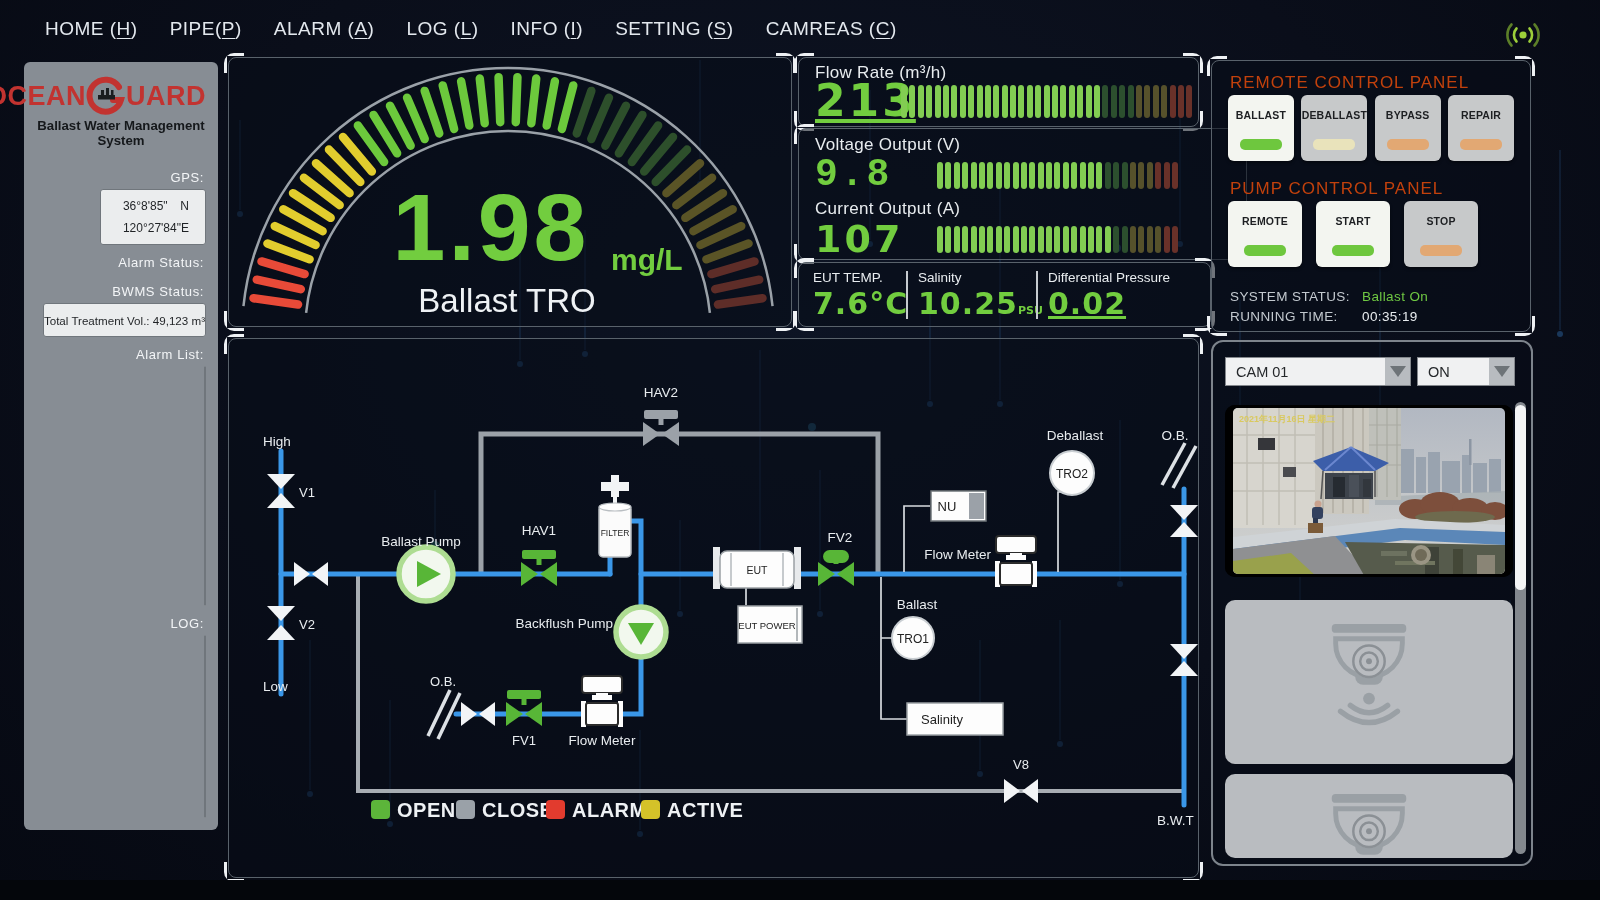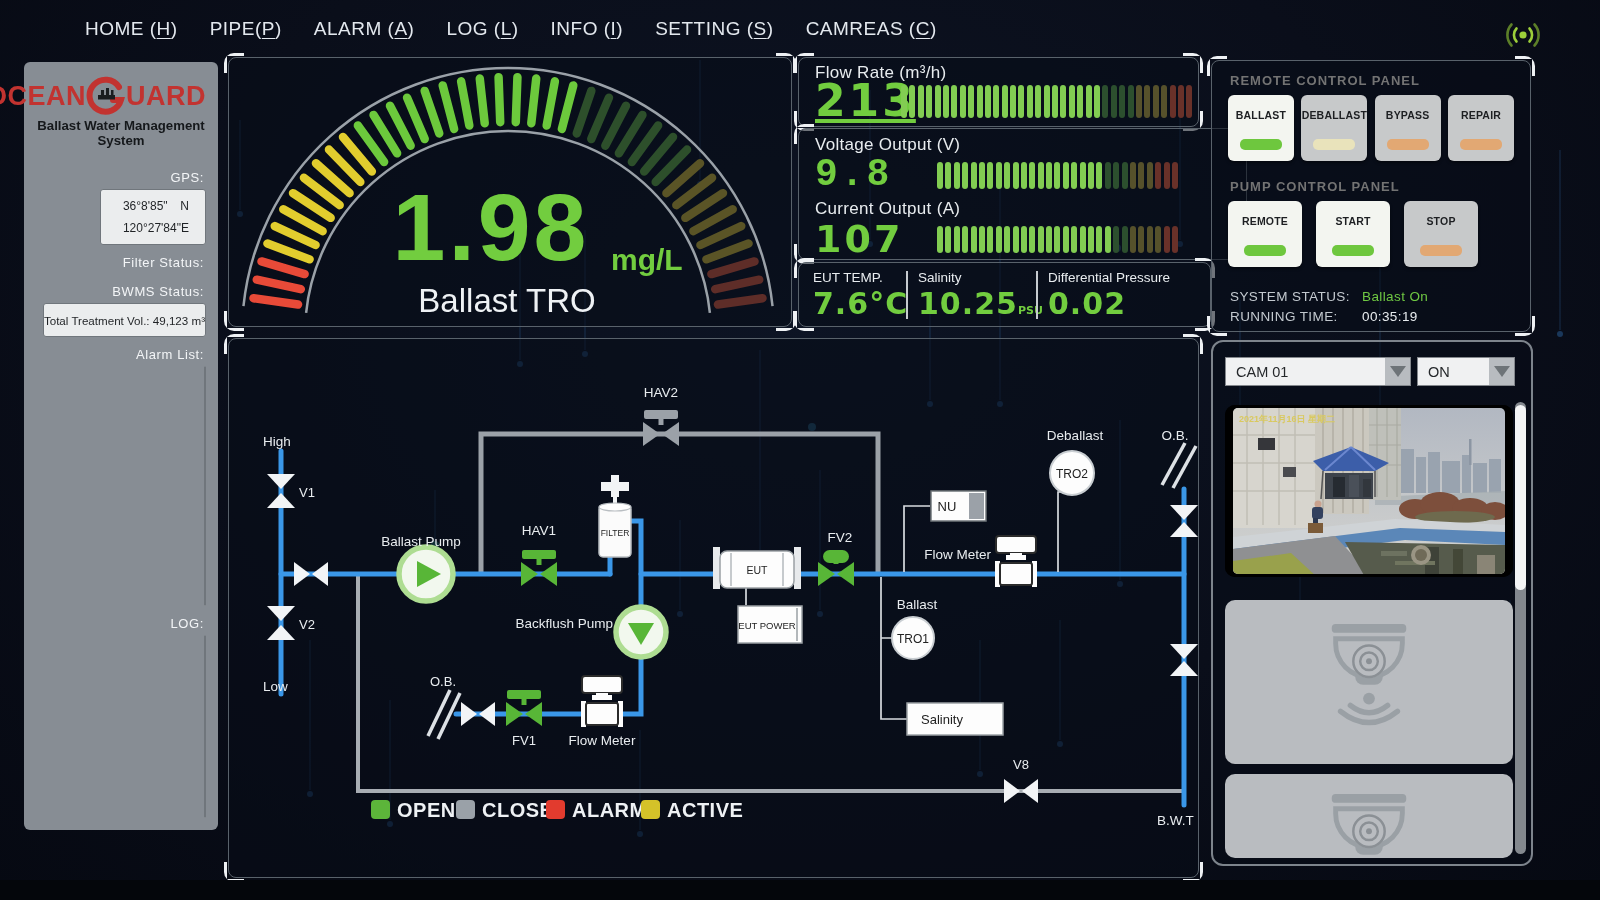--- a/index.html
+++ b/index.html
@@ -6,21 +6,21 @@
   body{
     width:1600px;height:900px;overflow:hidden;
     font-family:"Liberation Sans",sans-serif;
     background:radial-gradient(ellipse at 50% 35%, #0d1424 0%, #0a0e1a 55%, #060912 100%);
     position:relative;color:#e8ecef;
   }
   #app{position:absolute;inset:0;}
   #bg-decor{position:absolute;inset:0;pointer-events:none;}
 
   
-  #top-nav{position:absolute;left:45px;top:18px;display:flex;gap:32px;z-index:5;margin-left:40px;}
+  #top-nav{position:absolute;left:45px;top:18px;display:flex;gap:32px;z-index:5;}
   .nav-item{font-size:19px;letter-spacing:.5px;color:#e3e8ee;cursor:pointer;white-space:nowrap;}
   .nav-item .u{text-decoration:underline;text-underline-offset:3px;}
   #signal{position:absolute;left:1502px;top:20px;width:42px;height:30px;}
 
   
   .panel{position:absolute;border:1.5px solid #59626b;border-radius:8px;background:rgba(8,13,24,.55);}
   .panel.brackets::before{content:"";position:absolute;inset:-5px;border-radius:10px;pointer-events:none;
     background:
       linear-gradient(#eef1f4,#eef1f4) left 0 top 0/20px 3px no-repeat,
       linear-gradient(#eef1f4,#eef1f4) left 0 top 0/3px 20px no-repeat,
@@ -65,21 +65,21 @@
   .m-bars{position:absolute;display:flex;gap:2.4px;align-items:stretch;}
   .m-bars span{width:6px;border-radius:3px;flex:none;}
 
   .env-cell-label{position:absolute;font-size:13.5px;color:#e8ecef;}
   .env-value{position:absolute;font-size:30px;letter-spacing:1px;}
   .env-divider{position:absolute;top:8px;height:48px;width:1.5px;background:#c6cbd0;}
   .env-unit{font-size:11px;font-weight:700;letter-spacing:0;}
 
   
   #control-panel{left:1211px;top:60px;width:318px;height:270px;}
-  .ctl-title{position:absolute;left:18px;font-size:13px;letter-spacing:1px;color:#737373;font-weight:bold;}
+  .ctl-title{position:absolute;left:18px;font-size:17px;letter-spacing:1px;color:#c2410c;}
   .ctl-row{position:absolute;left:16px;right:16px;display:flex;}
   .ctl-btn{position:relative;height:66px;border-radius:6px;text-align:center;cursor:pointer;
     box-shadow:0 2px 3px rgba(0,0,0,.4);}
   .ctl-btn[data-active="true"]{background:#f3f5f0;}
   .ctl-btn[data-active="false"]{background:#c7c9ca;}
   .ctl-btn .bl{display:block;margin-top:14px;font-size:10.5px;font-weight:700;color:#1d1f22;letter-spacing:.2px;}
   .pill{position:absolute;left:50%;transform:translateX(-50%);bottom:11px;width:42px;height:11px;border-radius:5px;}
   .pill[data-state="green"]{background:#6ec73e;}
   .pill[data-state="cream"]{background:#e9e3bb;}
   .pill[data-state="orange"]{background:#e2a873;}
@@ -223,21 +223,21 @@
     <div class="gps-row">
           <span>36°8'85"</span>
           <span>N</span>
         </div>
     <div class="gps-row">
           <span>120°27'84"</span>
           <span>E</span>
         </div>
   </div>
 
-  <div class="side-label">Filter Status:</div>
+  <div class="side-label">Alarm Status:</div>
 
   <div class="side-label">BWMS Status:</div>
   <div class="side-box bwms-box">
         <span>Total Treatment Vol.: 49,123 m³</span>
       </div>
 
   <div class="side-label">Alarm List:</div>
   <div class="side-box alarm-box"></div>
 
   <div class="side-label">LOG:</div>
@@ -408,21 +408,21 @@
 </section>
 
 <section class="panel brackets" id="env-panel">
   <div class="env-cell-label" style="left:14px;top:7px;">EUT TEMP.</div>
   <div class="env-value digit" style="left:14px;top:23px;">7.6°C</div>
   <div class="env-divider" style="left:107px;"></div>
   <div class="env-cell-label" style="left:119px;top:7px;">Salinity</div>
   <div class="env-value digit" style="left:119px;top:23px;"><span>10.25</span><span class="env-unit">PSU</span></div>
   <div class="env-divider" style="left:237px;"></div>
   <div class="env-cell-label" style="left:249px;top:7px;">Differential Pressure</div>
-  <div class="env-value digit" style="left:249px;top:23px;">0.02</div>
+  <div class="env-value digit" style="left:249px;top:23px;text-decoration:underline;">0.02</div>
 </section>
 
 <section class="panel brackets" id="control-panel">
   <div class="ctl-title" style="top:12px;">REMOTE CONTROL PANEL</div>
   <div class="ctl-row" style="top:34px;justify-content:space-between;">
     <div class="ctl-btn" style="width:66px;" data-active="true">
           <span class="bl">BALLAST</span>
           <span class="pill" data-state="green"></span>
         </div>
     <div class="ctl-btn" style="width:66px;" data-active="false">

